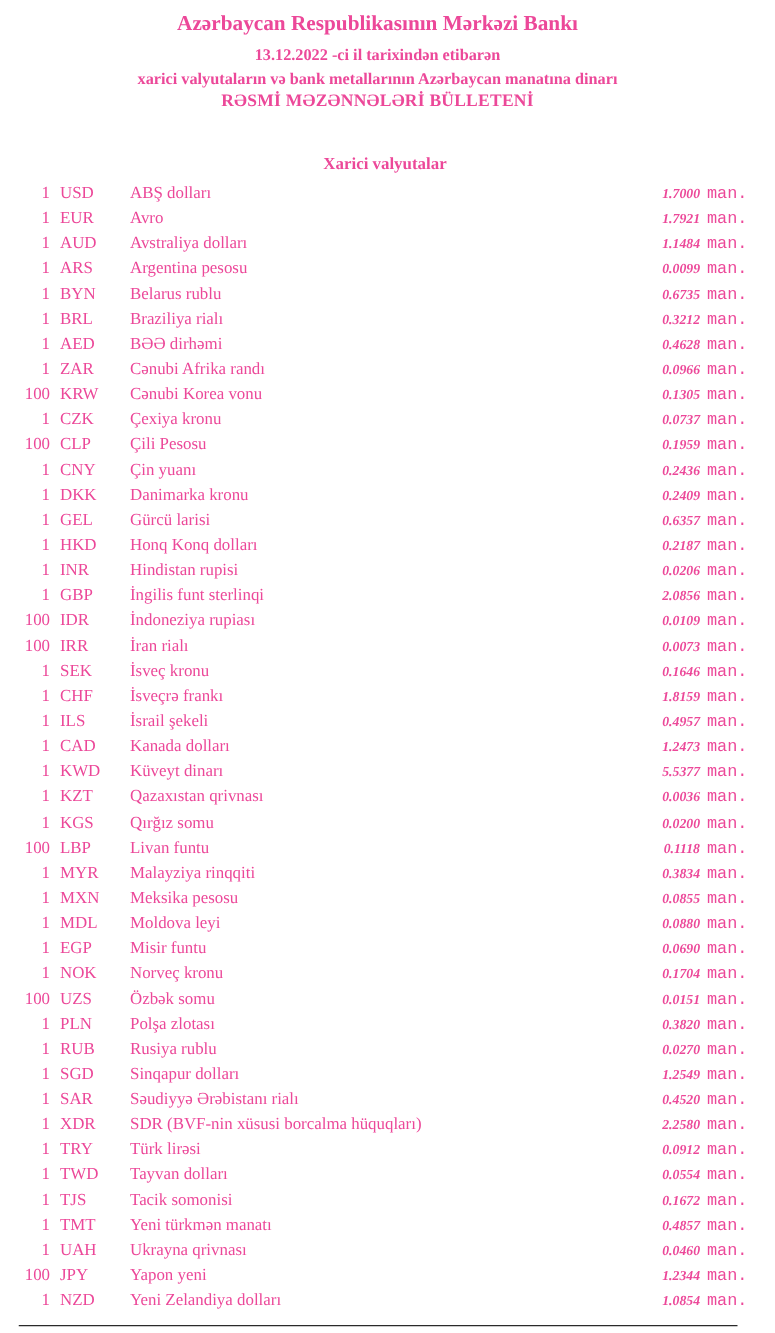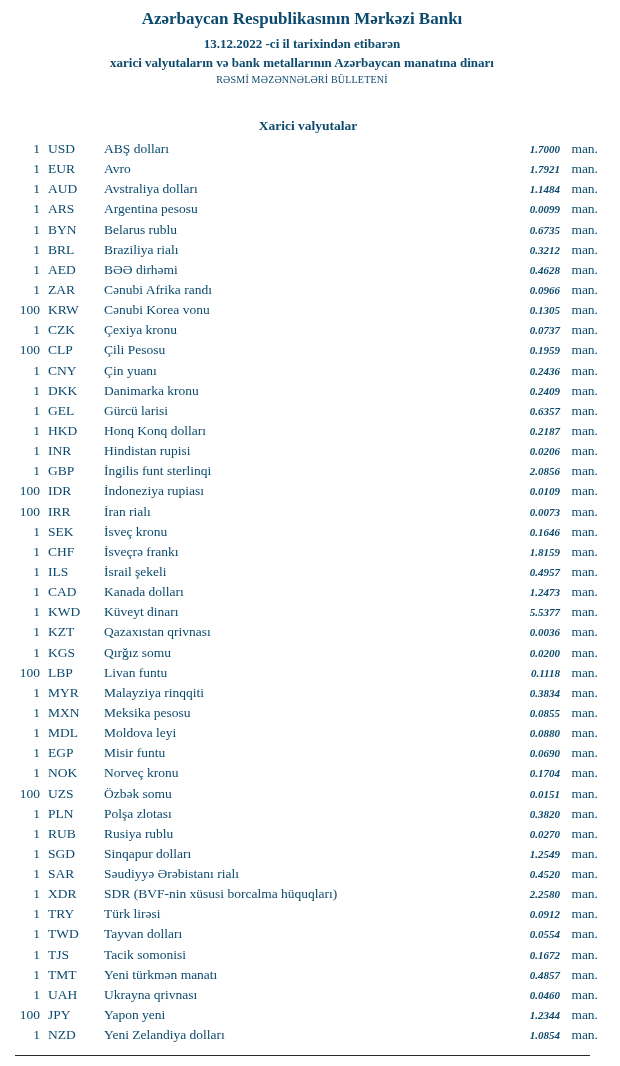--- a/index.html
+++ b/index.html
@@ -1,38 +1,38 @@
 <!DOCTYPE html>
 <html><head>
 <meta charset="utf-8">
 <style>
   html, body { margin: 0; padding: 0; background: #ffffff; }
   .page {
     width: 604px;
     height: 1066px;
     box-sizing: border-box;
     font-family: "Liberation Serif", serif;
-    color: #0c4a6e;
+    color: #ec4899;
     background: #ffffff;
     overflow: hidden;
   }
   .header { text-align: center; padding-top: 9px; }
   .bank-title {
     font-size: 17px;
     font-weight: bold;
     margin-bottom: 5px;
   }
   .header-line {
     font-size: 13px;
     font-weight: bold;
     line-height: 19px;
   }
   .bulletin-title {
-    font-size: 10px;
-    font-weight: normal;
+    font-size: 14px;
+    font-weight: bold;
     margin-top: 2px;
     letter-spacing: 0.2px;
   }
   .section-title {
     text-align: center;
     font-size: 13.5px;
     font-weight: bold;
     margin-top: 33px;
     margin-bottom: 7px;
     padding-left: 12px;
@@ -42,21 +42,21 @@
     display: flex;
     align-items: baseline;
     height: 20.15px;
     font-size: 13.5px;
     white-space: nowrap;
   }
   .qty   { width: 28px;  text-align: right; flex: 0 0 auto; }
   .code  { width: 48px;  margin-left: 8px; flex: 0 0 auto; }
   .name  { flex: 1 1 auto; margin-left: 8px; overflow: hidden; }
   .rate  { width: 72px;  text-align: right; font-weight: bold; font-style: italic; font-size: 11px; flex: 0 0 auto; }
-  .unit  { width: 38px;  text-align: right; flex: 0 0 auto; }
+  .unit  { width: 38px;  text-align: right; flex: 0 0 auto; font-family: Liberation Mono, monospace; }
   .bottom-rule {
     border-top: 1.2px solid #2a2a2a;
     margin: 8px 14px 0 15px;
   }
 </style>
 </head>
 <body>
 
 <div class="page">
   <div class="header">

